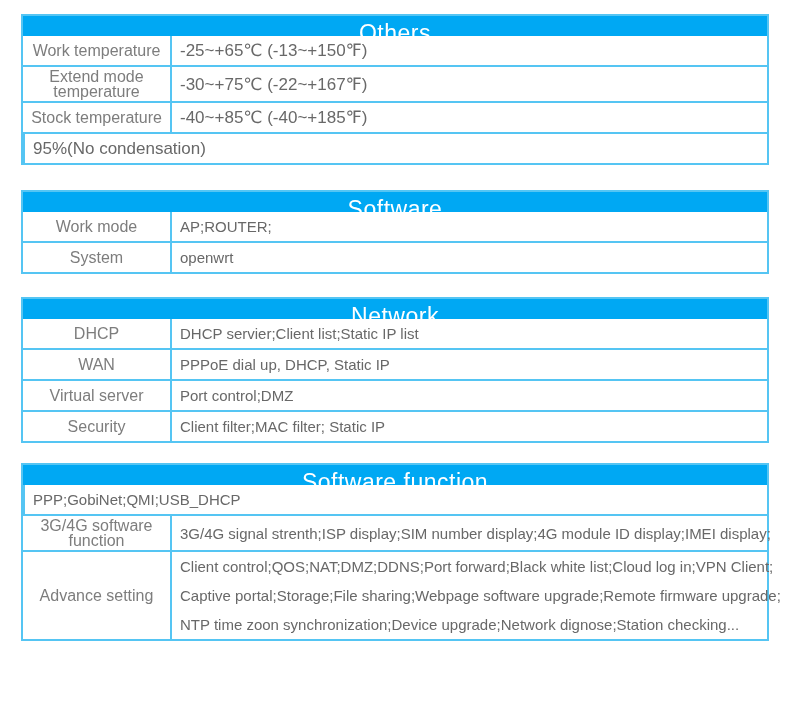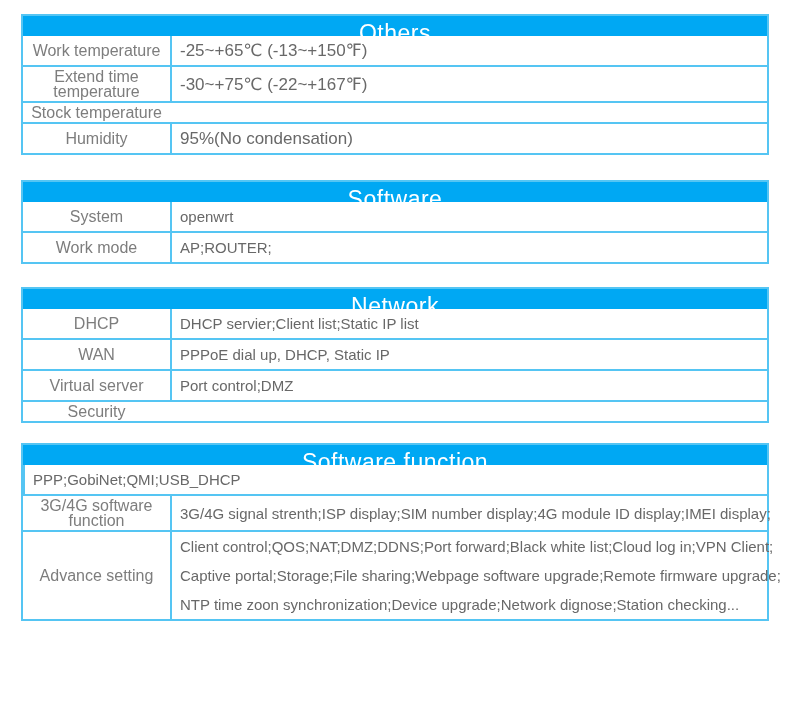--- a/index.html
+++ b/index.html
@@ -84,48 +84,50 @@
 
   <section class="spec-table big-values mb-1">
     <div class="t-header">Others</div>
     <div class="t-row">
       <div class="t-label">Work temperature</div>
       <div class="t-value">
           <div class="v-line">-25~+65℃ (-13~+150℉)</div>
         </div>
     </div>
     <div class="t-row">
-      <div class="t-label">Extend time temperature</div>
+      <div class="t-label">Extend mode temperature</div>
       <div class="t-value">
           <div class="v-line">-30~+75℃ (-22~+167℉)</div>
         </div>
     </div>
     <div class="t-row">
       <div class="t-label">Stock temperature</div>
+      <div class="t-value">
+          <div class="v-line">-40~+85℃ (-40~+185℉)</div>
+        </div>
     </div>
     <div class="t-row">
-      <div class="t-label">Humidity</div>
       <div class="t-value">
           <div class="v-line">95%(No condensation)</div>
         </div>
     </div>
   </section>
 
   <section class="spec-table mb-2">
     <div class="t-header">Software</div>
     <div class="t-row">
+      <div class="t-label">Work mode</div>
+      <div class="t-value">
+          <div class="v-line">AP;ROUTER;</div>
+        </div>
+    </div>
+    <div class="t-row">
       <div class="t-label">System</div>
       <div class="t-value">
           <div class="v-line">openwrt</div>
-        </div>
-    </div>
-    <div class="t-row">
-      <div class="t-label">Work mode</div>
-      <div class="t-value">
-          <div class="v-line">AP;ROUTER;</div>
         </div>
     </div>
   </section>
 
   <section class="spec-table mb-3">
     <div class="t-header">Network</div>
     <div class="t-row">
       <div class="t-label">DHCP</div>
       <div class="t-value">
           <div class="v-line">DHCP servier;Client list;Static IP list</div>
@@ -138,20 +140,23 @@
         </div>
     </div>
     <div class="t-row">
       <div class="t-label">Virtual server</div>
       <div class="t-value">
           <div class="v-line">Port control;DMZ</div>
         </div>
     </div>
     <div class="t-row">
       <div class="t-label">Security</div>
+      <div class="t-value">
+          <div class="v-line">Client filter;MAC filter; Static IP</div>
+        </div>
     </div>
   </section>
 
   <section class="spec-table">
     <div class="t-header">Software function</div>
     <div class="t-row">
       <div class="t-value">
           <div class="v-line">PPP;GobiNet;QMI;USB_DHCP</div>
         </div>
     </div>

